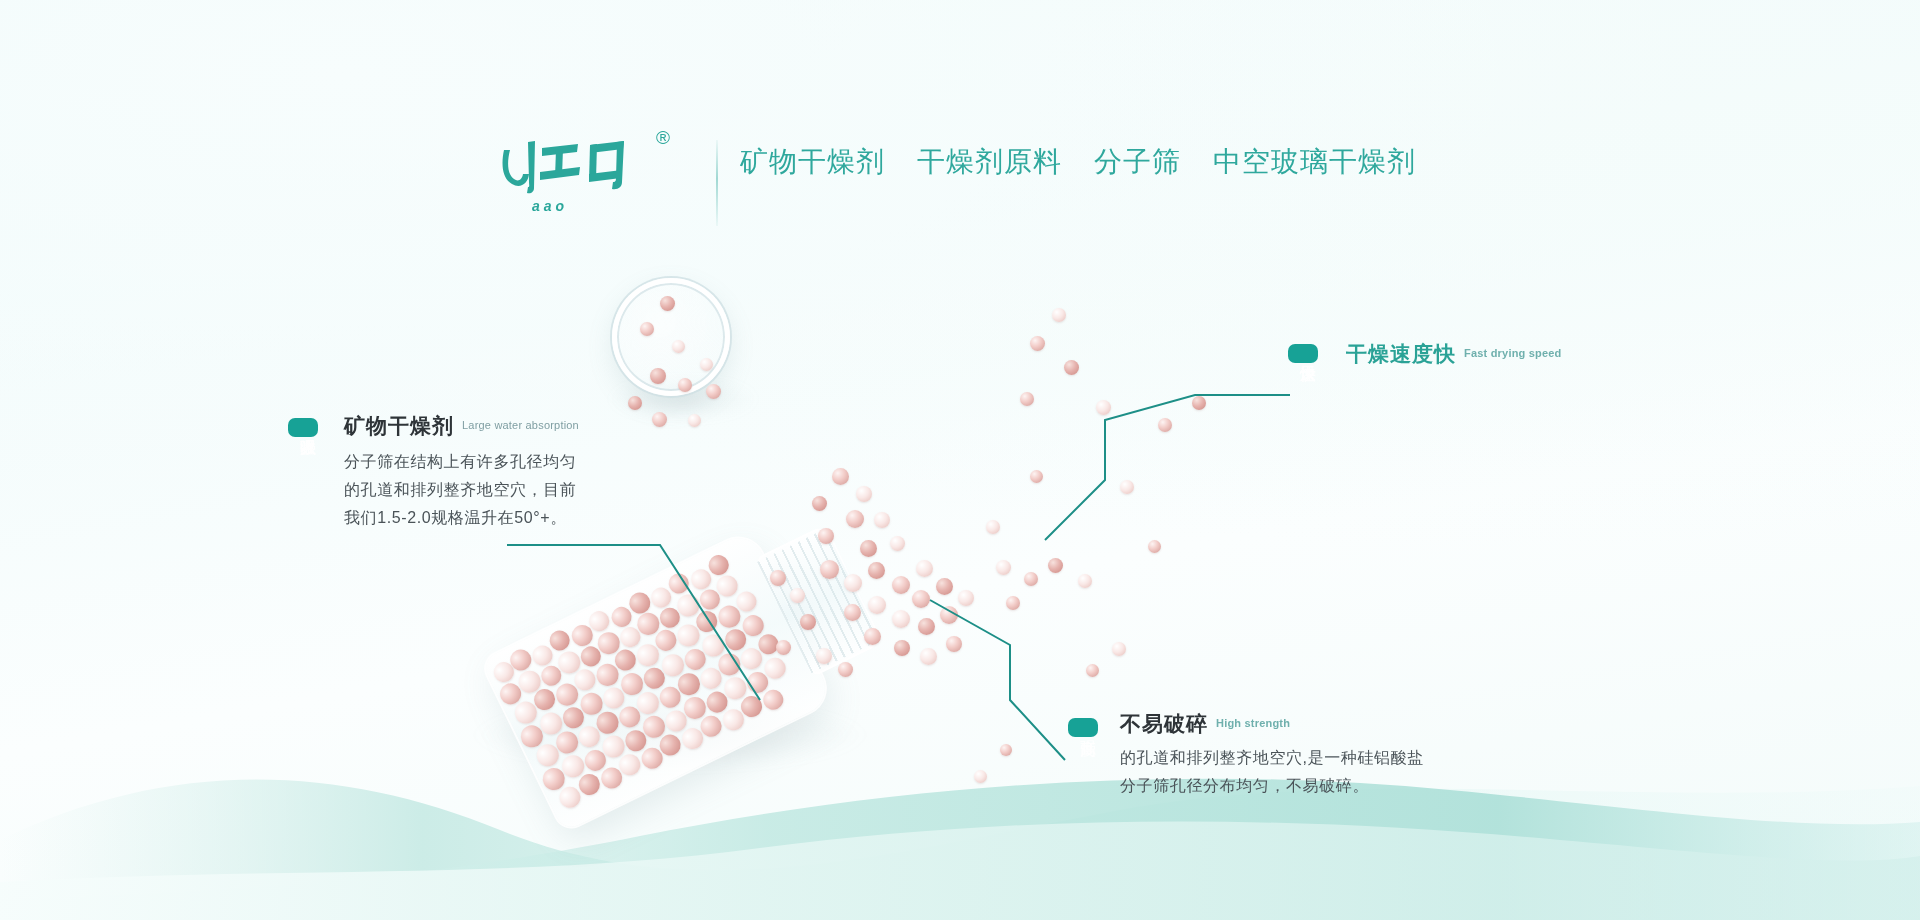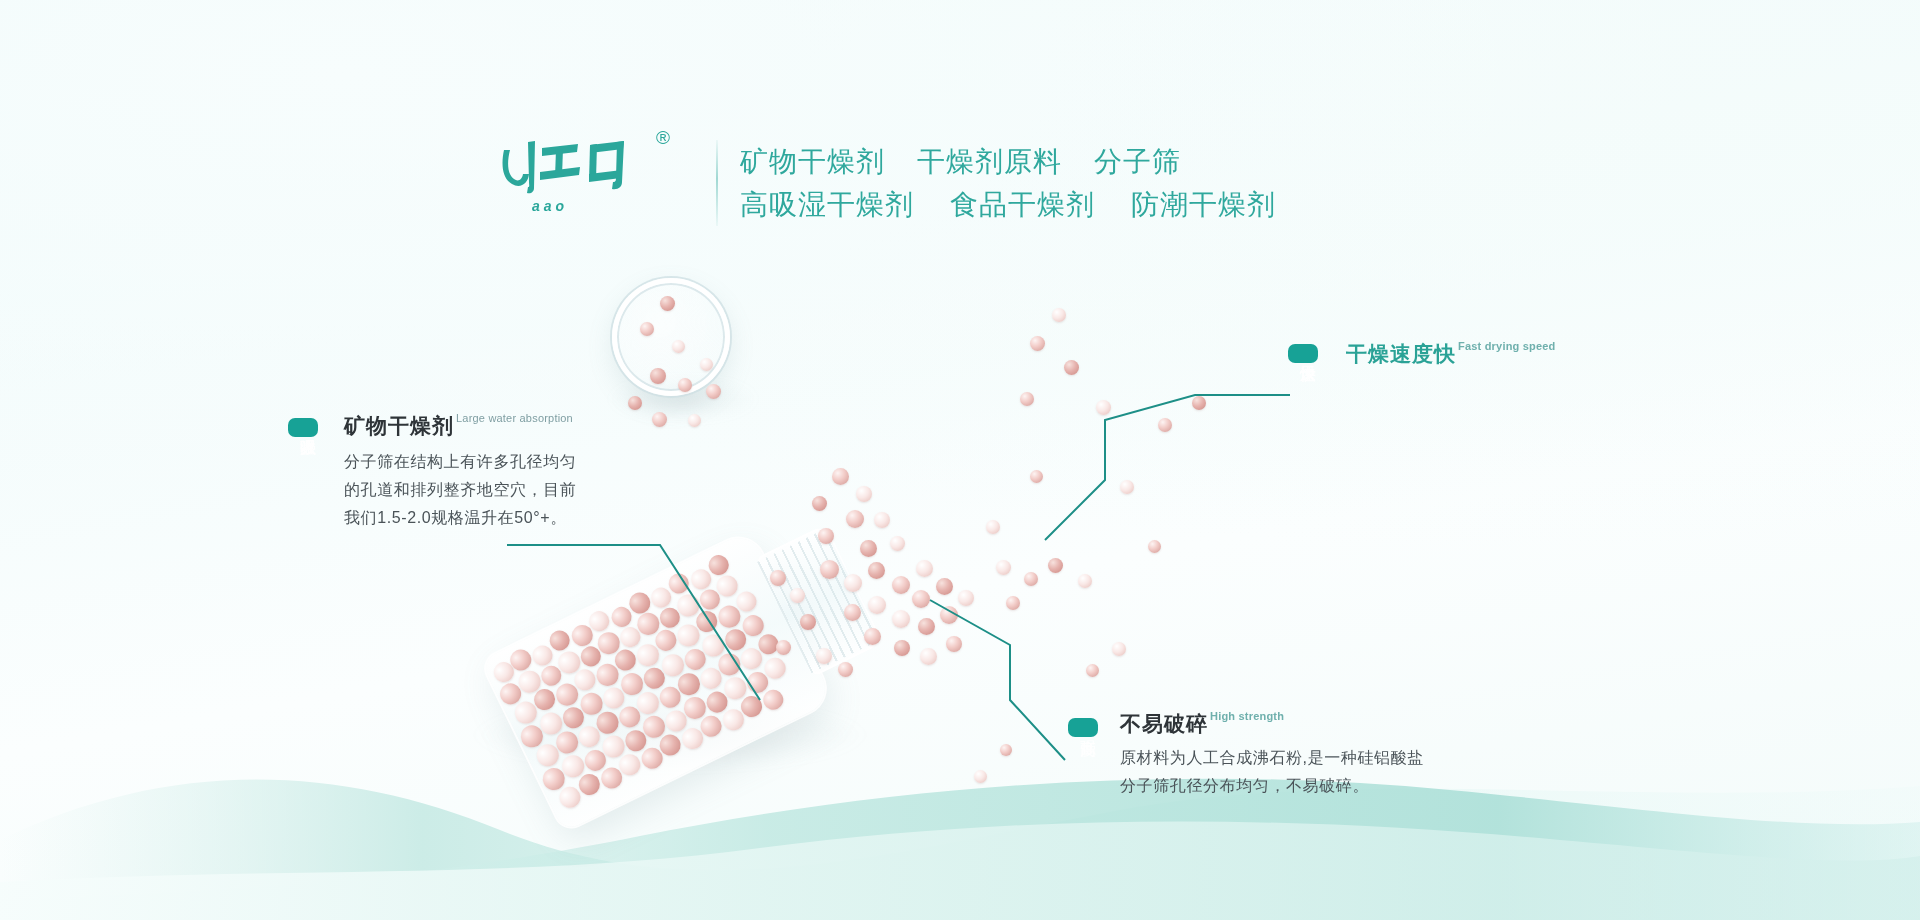--- a/index.html
+++ b/index.html
@@ -127,21 +127,21 @@
     border-radius:7px;
     background:#17a296;
     color:#ffffff;
     font-size:16px; line-height:20px;
     text-align:center; letter-spacing:0;
     writing-mode:vertical-rl;
     text-orientation:upright;
     font-weight:400;
   }
   .co-body { position:absolute; }
-  .co-title-row { display:flex; align-items:flex-start; gap:2px; white-space:nowrap; }
+  .co-title-row { display:flex; align-items:center; gap:8px; white-space:nowrap; }
   .co-title {
     font-size:21px; font-weight:700; color:#2e3438; letter-spacing:1px;
   }
   .co-title.teal { color:#2aa296; }
   .co-en { font-size:11px; color:#7f9ea2; padding-bottom:3px; letter-spacing:.2px; }
   .co-en.teal { color:#6fb0ad;font-weight:bold; }
   .co-text {
     font-size:16px; line-height:28px; color:#4a5358; letter-spacing:.6px;
     white-space:nowrap;
   }
@@ -391,25 +391,21 @@
       <span class="logo-sub">aao</span>
     </div>
 
     <div class="nav-divider"></div>
 
     <div class="nav">
       <div class="nav-row r1">
         <span class="nav-item">矿物干燥剂</span>
         <span class="nav-item">干燥剂原料</span>
         <span class="nav-item">分子筛</span>
-      </div>
-      <div class="nav-row r2">
-        <span class="nav-item">高吸湿干燥剂</span>
-        <span class="nav-item">食品干燥剂</span>
-        <span class="nav-item">防潮干燥剂</span>
+        <span class="nav-item">中空玻璃干燥剂</span>
       </div>
     </div>
   </div>
 
   <div class="callout" style="left:288px; top:418px; width:420px;">
     <div class="badge">强效吸湿</div>
     <div class="co-body" style="left:56px; top:-6px;">
       <div class="co-title-row">
         <span class="co-title">矿物干燥剂</span>
         <span class="co-en">Large water absorption</span>
@@ -433,19 +429,19 @@
   </div>
 
   <div class="callout" style="left:1068px; top:718px; width:460px;">
     <div class="badge">强度高</div>
     <div class="co-body" style="left:52px; top:-8px;">
       <div class="co-title-row">
         <span class="co-title">不易破碎</span>
         <span class="co-en teal">High strength</span>
       </div>
       <div style="margin-top:6px;">
-        <div class="co-text">原材料为人工合成沸石粉,是一种硅铝酸盐</div>
+        <div class="co-text">的孔道和排列整齐地空穴,是一种硅铝酸盐</div>
         <div class="co-text">分子筛孔径分布均匀，不易破碎。</div>
       </div>
     </div>
   </div>
 
 </div>
 
 </body></html>

